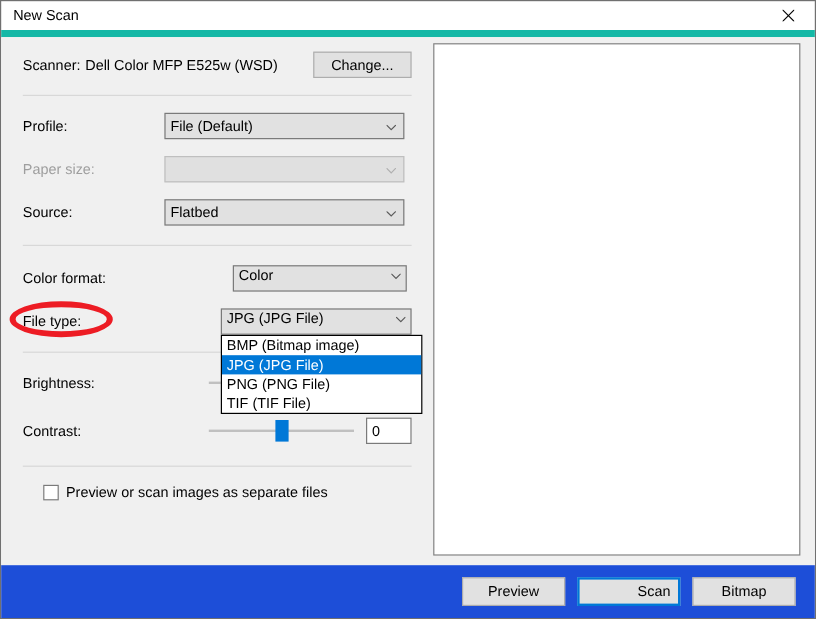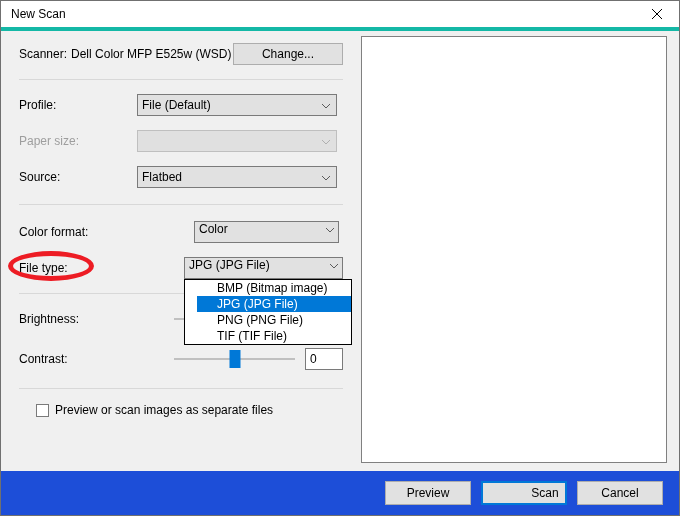--- a/index.html
+++ b/index.html
@@ -1,37 +1,37 @@
 <!DOCTYPE html>
 <html><head>
 <meta charset="utf-8">
 <style>
   * { box-sizing: border-box; }
   html, body { margin: 0; padding: 0; font-family: "Segoe UI", Tahoma, sans-serif; font-size: 12px; color: #000; background: #fff; }
   .window { width: 680px; height: 516px; border: 1px solid #707070; background: #fff; position: relative; }
-  .titlebar { height: 30px; display: flex; align-items: center; padding: 0 0 0 10px; border-bottom: 4px solid #14b8a6; }
+  .titlebar { height: 30px; display: flex; align-items: center; padding: 0 0 0 10px; border-bottom: 6px solid #14b8a6; }
   .titlebar .title { flex: 1; font-size: 12px; }
   .close-btn { width: 45px; height: 30px; display: flex; align-items: center; justify-content: center; cursor: pointer; }
   .close-btn svg { width: 10px; height: 10px; }
   .content { display: flex; height: calc(100% - 30px - 44px); background: #f0f0f0; }
   .left-pane { width: 358px; padding: 12px 16px 8px 18px; }
   .preview-pane { flex: 1; padding: 5px 12px 8px 2px; }
   .preview-box { width: 100%; height: 100%; border: 1px solid #808080; background: #fff; }
   .row { display: flex; align-items: center; margin-bottom: 14px; position: relative; }
   .label { width: 118px; text-align: left; }
   .label.disabled { color: #9e9e9e; }
   .hr { border: none; border-top: 1px solid #d8d8d8; margin: 0 0 14px 0; }
   .hr.gap { margin: 16px 0 16px 0; }
-  .btn-change { padding: 2px 28px; height: 22px; border: 1px solid #adadad; background: #e1e1e1; cursor: pointer; font-family: inherit; font-size: 12px; }
+  .btn-change { padding: 2px 14px; height: 22px; border: 1px solid #adadad; background: #e1e1e1; cursor: pointer; font-family: inherit; font-size: 12px; }
   .select { width: 200px; height: 22px; border: 1px solid #7a7a7a; background: #e1e1e1; display: flex; align-items: center; padding: 0 4px; cursor: pointer; position: relative; }
   .select .sel-text { flex: 1; }
   .select .chev { width: 12px; text-align: center; }
   .select.disabled { background: #e0e0e0; border-color: #bfbfbf; cursor: default; }
   .dropdown { position: absolute; top: 21px; left: -1px; width: 200px; border: 1px solid #000; background: #fff; z-index: 10; }
-  .dd-item { padding: 1px 20px; cursor: pointer; white-space: nowrap; margin-left: 12px; }
+  .dd-item { padding: 1px 4px; cursor: pointer; white-space: nowrap; }
   .dd-item.selected { background: #0078d7; color: #fff; }
   .label2 { width: 175px; }
   .select2 { width: 145px; height: 22px; border: 1px solid #7a7a7a; background: #e1e1e1; display: flex; align-items: flex-start; padding: 0 4px; cursor: pointer; }
   .select2 .sel-text { flex: 1; }
   .slider-row { display: flex; align-items: center; margin-bottom: 18px; }
   .slider-track { flex: 1; height: 22px; position: relative; margin-right: 10px; }
   .slider-line { position: absolute; top: 10px; left: 0; right: 0; height: 2px; background: #c0c0c0; }
   .slider-thumb { position: absolute; top: 2px; left: 50%; transform: translateX(-50%); width: 11px; height: 18px; background: #0078d7; cursor: pointer; }
   .num-input { width: 38px; height: 22px; border: 1px solid #7a7a7a; text-align: left; padding: 0 4px; font-family: inherit; font-size: 12px; }
   .checkbox-row { display: flex; align-items: center; margin-top: 10px; padding-left: 17px; }
@@ -160,16 +160,16 @@
 
     <div class="preview-pane">
       <div class="preview-box"></div>
     </div>
 
   </div>
 
   <div class="buttonbar">
     <button class="dlg-btn">Preview</button>
     <button class="dlg-btn default">Scan</button>
-    <button class="dlg-btn">Cancel</button>
+    <button class="dlg-btn">Bitmap</button>
   </div>
 
 </div>
 
 </body></html>

